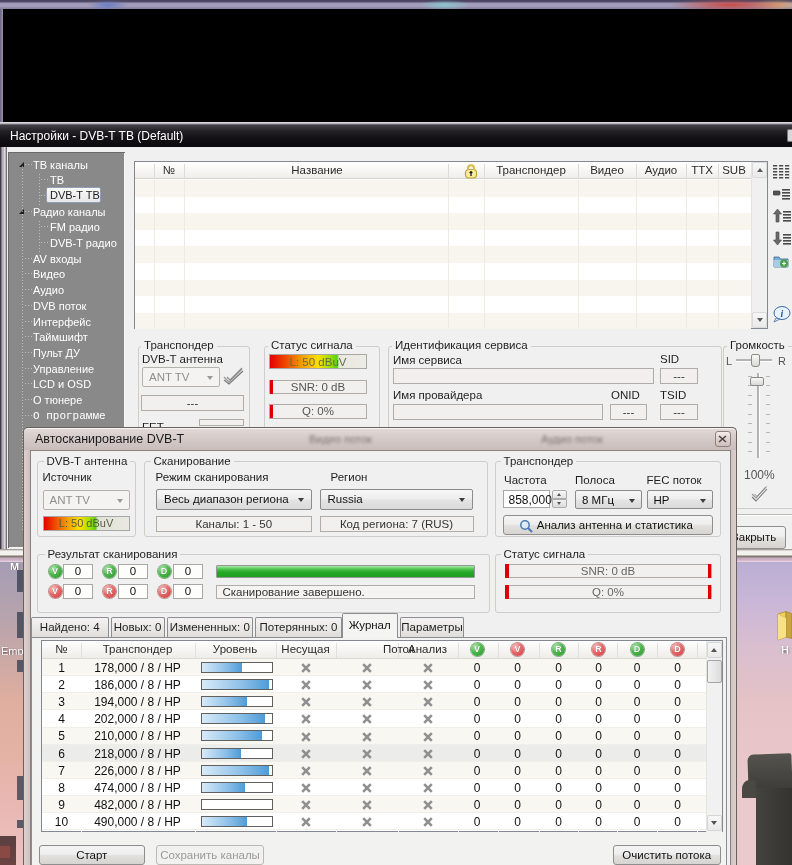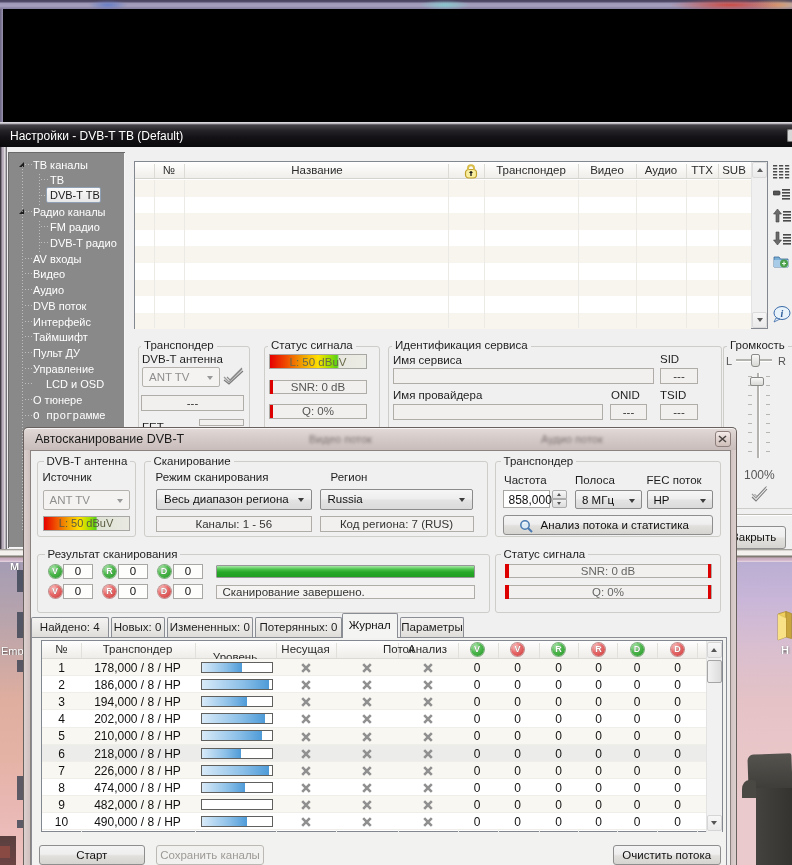--- a/index.html
+++ b/index.html
@@ -70,21 +70,21 @@
 <div class="tn" style="left:50px;top:99.3px;">FM радио</div>
 <div class="tn" style="left:50px;top:115.0px;">DVB-T радио</div>
 <div class="tn" style="left:33px;top:130.7px;">AV входы</div>
 <div class="tn" style="left:33px;top:146.39999999999998px;">Видео</div>
 <div class="tn" style="left:33px;top:162.1px;">Аудио</div>
 <div class="tn" style="left:33px;top:177.79999999999998px;">DVB поток</div>
 <div class="tn" style="left:33px;top:193.5px;">Интерфейс</div>
 <div class="tn" style="left:33px;top:209.2px;">Таймшифт</div>
 <div class="tn" style="left:33px;top:224.89999999999998px;">Пульт ДУ</div>
 <div class="tn" style="left:33px;top:240.6px;">Управление</div>
-<div class="tn" style="left:46px;top:256.29999999999995px;">LCD и OSD</div>
+<div class="tn" style="left:33px;top:256.29999999999995px;">LCD и OSD</div>
 <div class="tn" style="left:33px;top:272.0px;">О тюнере</div>
 <div class="tn" style="left:33px;top:287.7px;font-family:Liberation Mono, monospace;">О программе</div>
 <div class="abs" style="left:22px;top:44px;width:1px;height:365px;background:repeating-linear-gradient(to bottom,rgba(235,235,235,.55) 0,rgba(235,235,235,.55) 1px,transparent 1px,transparent 3px);"></div>
 <div class="abs" style="left:39px;top:52px;width:1px;height:32px;background:repeating-linear-gradient(to bottom,rgba(235,235,235,.55) 0,rgba(235,235,235,.55) 1px,transparent 1px,transparent 3px);"></div>
 <div class="abs" style="left:39px;top:99px;width:1px;height:32px;background:repeating-linear-gradient(to bottom,rgba(235,235,235,.55) 0,rgba(235,235,235,.55) 1px,transparent 1px,transparent 3px);"></div>
 <div class="abs" style="left:25px;top:41.5px;width:7px;height:1px;background:repeating-linear-gradient(to right,rgba(235,235,235,.55) 0,rgba(235,235,235,.55) 1px,transparent 1px,transparent 3px);"></div>
 <div class="abs" style="left:41px;top:57.2px;width:7px;height:1px;background:repeating-linear-gradient(to right,rgba(235,235,235,.55) 0,rgba(235,235,235,.55) 1px,transparent 1px,transparent 3px);"></div>
 <div class="abs" style="left:41px;top:72.9px;width:7px;height:1px;background:repeating-linear-gradient(to right,rgba(235,235,235,.55) 0,rgba(235,235,235,.55) 1px,transparent 1px,transparent 3px);"></div>
 <div class="abs" style="left:25px;top:88.6px;width:7px;height:1px;background:repeating-linear-gradient(to right,rgba(235,235,235,.55) 0,rgba(235,235,235,.55) 1px,transparent 1px,transparent 3px);"></div>
 <div class="abs" style="left:41px;top:104.3px;width:7px;height:1px;background:repeating-linear-gradient(to right,rgba(235,235,235,.55) 0,rgba(235,235,235,.55) 1px,transparent 1px,transparent 3px);"></div>
@@ -298,21 +298,21 @@
 <div class="lab" style="left:125px;top:20.5px;">Режим сканирования</div>
 <div class="lab" style="left:300px;top:20.5px;">Регион</div>
 <div class="combo" style="left:125.5px;top:38px;width:155.5px;height:21px;">
           <span style="position:absolute;left:7px;top:3.5px;">Весь диапазон региона</span>
           <span class="cArr" style="right:7px;top:8.5px;"></span>
         </div>
 <div class="combo" style="left:289px;top:38px;width:153px;height:21px;">
           <span style="position:absolute;left:7px;top:3.5px;">Russia</span>
           <span class="cArr" style="right:7px;top:8.5px;"></span>
         </div>
-<div class="fld" style="left:125.5px;top:65.5px;width:155.5px;height:15.5px;line-height:14px;">Каналы: 1 - 56</div>
+<div class="fld" style="left:125.5px;top:65.5px;width:155.5px;height:15.5px;line-height:14px;">Каналы: 1 - 50</div>
 <div class="fld" style="left:289px;top:65.5px;width:154px;height:15.5px;line-height:14px;">Код региона: 7 (RUS)</div>
 <div class="grp" style="left:464px;top:10px;width:226px;height:76px;"></div>
 <div class="glab" style="left:470px;top:4px;">Транспондер</div>
 <div class="lab" style="left:473.5px;top:23.5px;">Частота</div>
 <div class="lab" style="left:544.5px;top:23.5px;">Полоса</div>
 <div class="lab" style="left:616px;top:23.5px;">FEC поток</div>
 <div class="abs" style="left:472px;top:39.5px;width:47.5px;height:17.5px;background:#fff;border:1px solid #a9a7a4;font-size:12px;color:#111;">
           <span style="position:absolute;left:5px;top:1.5px;">858,000</span>
         </div>
 <div class="abs" style="left:521px;top:39.5px;width:15.5px;height:8.75px;background:linear-gradient(#f8f8f8,#e2e2e2);border:1px solid #acacac;border-radius:2px 2px 0 0;"></div>
@@ -320,21 +320,21 @@
 <div class="abs" style="left:526px;top:42.5px;width:0;height:0;border-left:2.8px solid transparent;border-right:2.8px solid transparent;border-bottom:3.2px solid #555;"></div>
 <div class="abs" style="left:526px;top:51.5px;width:0;height:0;border-left:2.8px solid transparent;border-right:2.8px solid transparent;border-top:3.2px solid #555;"></div>
 <div class="combo" style="left:544.5px;top:39.5px;width:66.5px;height:19px;">
           <span style="position:absolute;left:6px;top:2.5px;">8 МГц</span>
           <span class="cArr" style="right:6px;top:7.5px;"></span>
         </div>
 <div class="combo" style="left:616px;top:39.5px;width:66.5px;height:19px;">
           <span style="position:absolute;left:6px;top:2.5px;">HP</span>
           <span class="cArr" style="right:6px;top:7.5px;"></span>
         </div>
-<div class="btn" style="left:472px;top:64.5px;width:210.5px;height:20px;line-height:19px;padding-left:14px;">Анализ потока и статистика</div>
+<div class="btn" style="left:472px;top:64.5px;width:210.5px;height:20px;line-height:19px;padding-left:14px;">Анализ антенна и статистика</div>
 <svg class="abs" style="left:488px;top:68px;" width="15" height="14" viewBox="0 0 15 14">
 <circle cx="6" cy="6" r="4.2" fill="#dceaf5" stroke="#4a7ab0" stroke-width="1.5"></circle>
 <path d="M9 9 L13 13" stroke="#4a7ab0" stroke-width="2"></path>
 <path d="M4 4.5 a3 3 0 0 1 3 -1" stroke="#fff" stroke-width="1" fill="none"></path>
 </svg>
 <div class="grp" style="left:6px;top:103.5px;width:453.5px;height:58.5px;"></div>
 <div class="glab" style="left:14px;top:97.5px;">Результат сканирования</div>
 <div class="circ cg" style="left:18px;top:114.5px;">V</div>
 <div class="abs" style="left:32.5px;top:113.5px;width:30px;height:14.5px;background:#fdfdfc;border:1px solid #a9a7a4;font-size:11.5px;color:#111;text-align:center;line-height:13px;">0</div>
 <div class="circ cg" style="left:72.5px;top:114.5px;">R</div>
@@ -387,21 +387,21 @@
 <div class="abs" style="left:536.5px;top:2px;width:1px;height:15px;background:#e2e0db;"></div>
 <div class="abs" style="left:536.5px;top:19px;width:1px;height:172px;background:#f0eee9;"></div>
 <div class="abs" style="left:575.5px;top:2px;width:1px;height:15px;background:#e2e0db;"></div>
 <div class="abs" style="left:575.5px;top:19px;width:1px;height:172px;background:#f0eee9;"></div>
 <div class="abs" style="left:615.5px;top:2px;width:1px;height:15px;background:#e2e0db;"></div>
 <div class="abs" style="left:615.5px;top:19px;width:1px;height:172px;background:#f0eee9;"></div>
 <div class="abs" style="left:655px;top:2px;width:1px;height:15px;background:#e2e0db;"></div>
 <div class="abs" style="left:655px;top:19px;width:1px;height:172px;background:#f0eee9;"></div>
 <div class="hl" style="left:20px;top:2.5px;transform:translateX(-50%);">№</div>
 <div class="hl" style="left:96px;top:2.5px;transform:translateX(-50%);">Транспондер</div>
-<div class="hl" style="left:193.5px;top:10px;transform:translateX(-50%);">Уровень</div>
+<div class="hl" style="left:193.5px;top:2px;transform:translateX(-50%);">Уровень</div>
 <div class="hl" style="left:264px;top:2.5px;transform:translateX(-50%);">Несущая</div>
 <div class="hl" style="left:325px;top:2.5px;transform:translateX(-50%);margin-left:32px;">Поток</div>
 <div class="hl" style="left:386px;top:2.5px;transform:translateX(-50%);">Анализ</div>
 <div class="circ cg" style="left:429.0px;top:2px;">V</div>
 <div class="circ cr" style="left:469.5px;top:2px;">V</div>
 <div class="circ cg" style="left:510.5px;top:2px;">R</div>
 <div class="circ cr" style="left:550.5px;top:2px;">R</div>
 <div class="circ cg" style="left:589.0px;top:2px;">D</div>
 <div class="circ cr" style="left:629.5px;top:2px;">D</div>
 <div class="abs" style="left:0;top:18.50px;width:664px;height:17.15px;background:#f9f7f1;border-bottom:1px solid #f0eee9;"></div>

